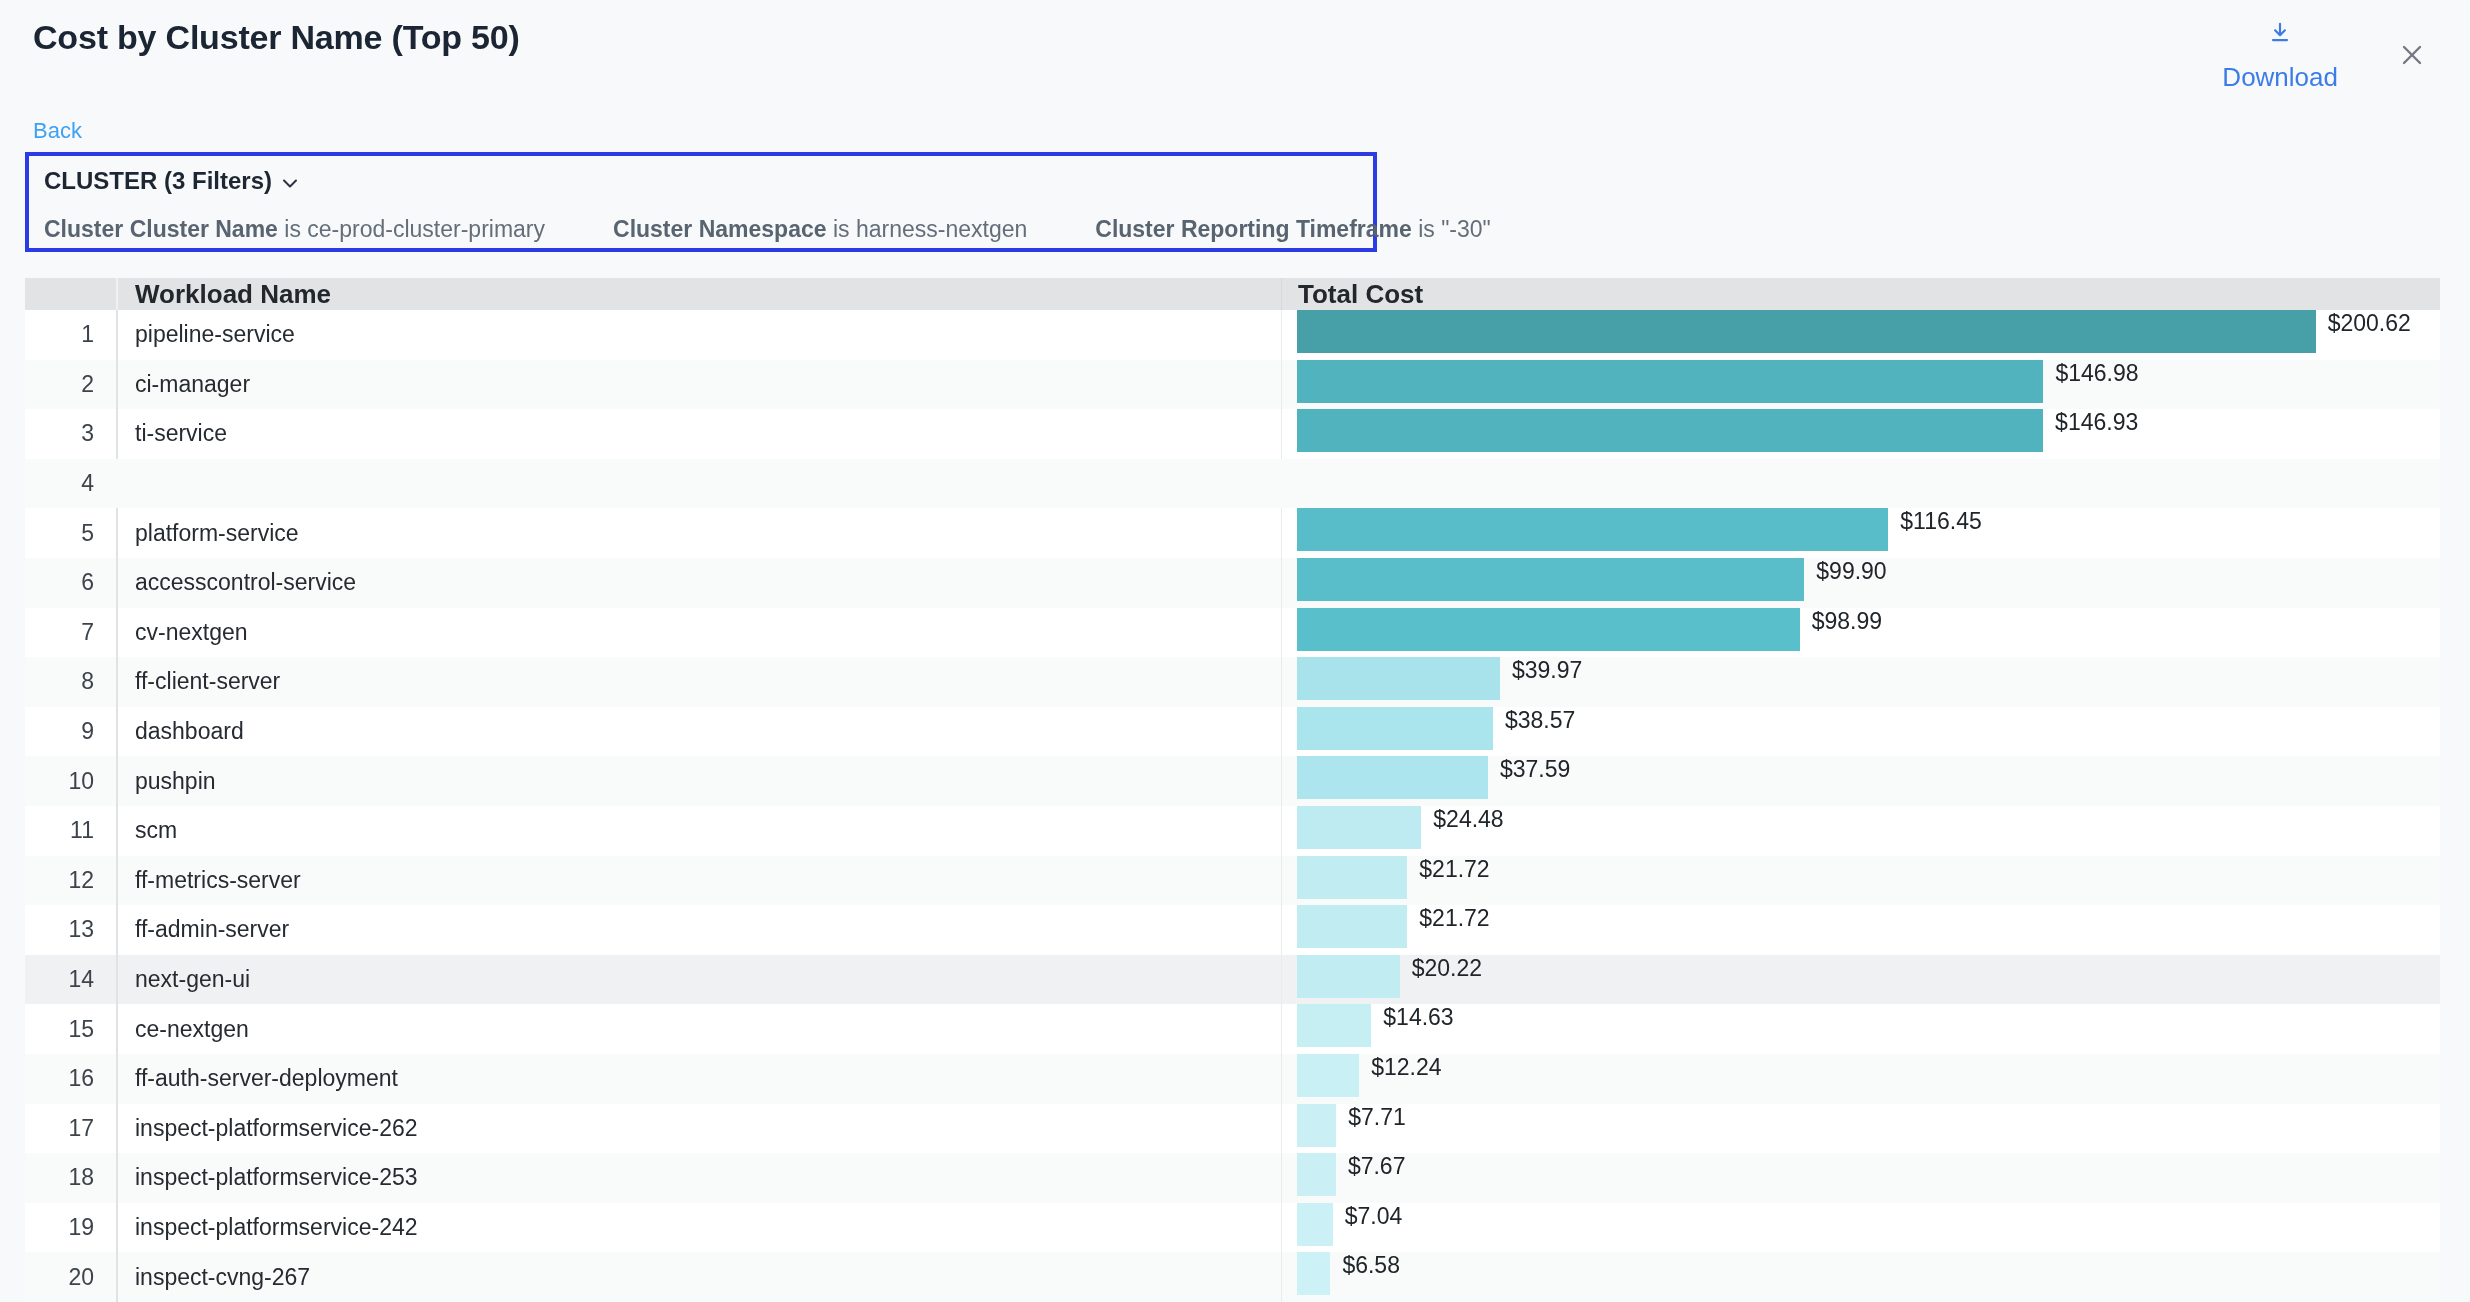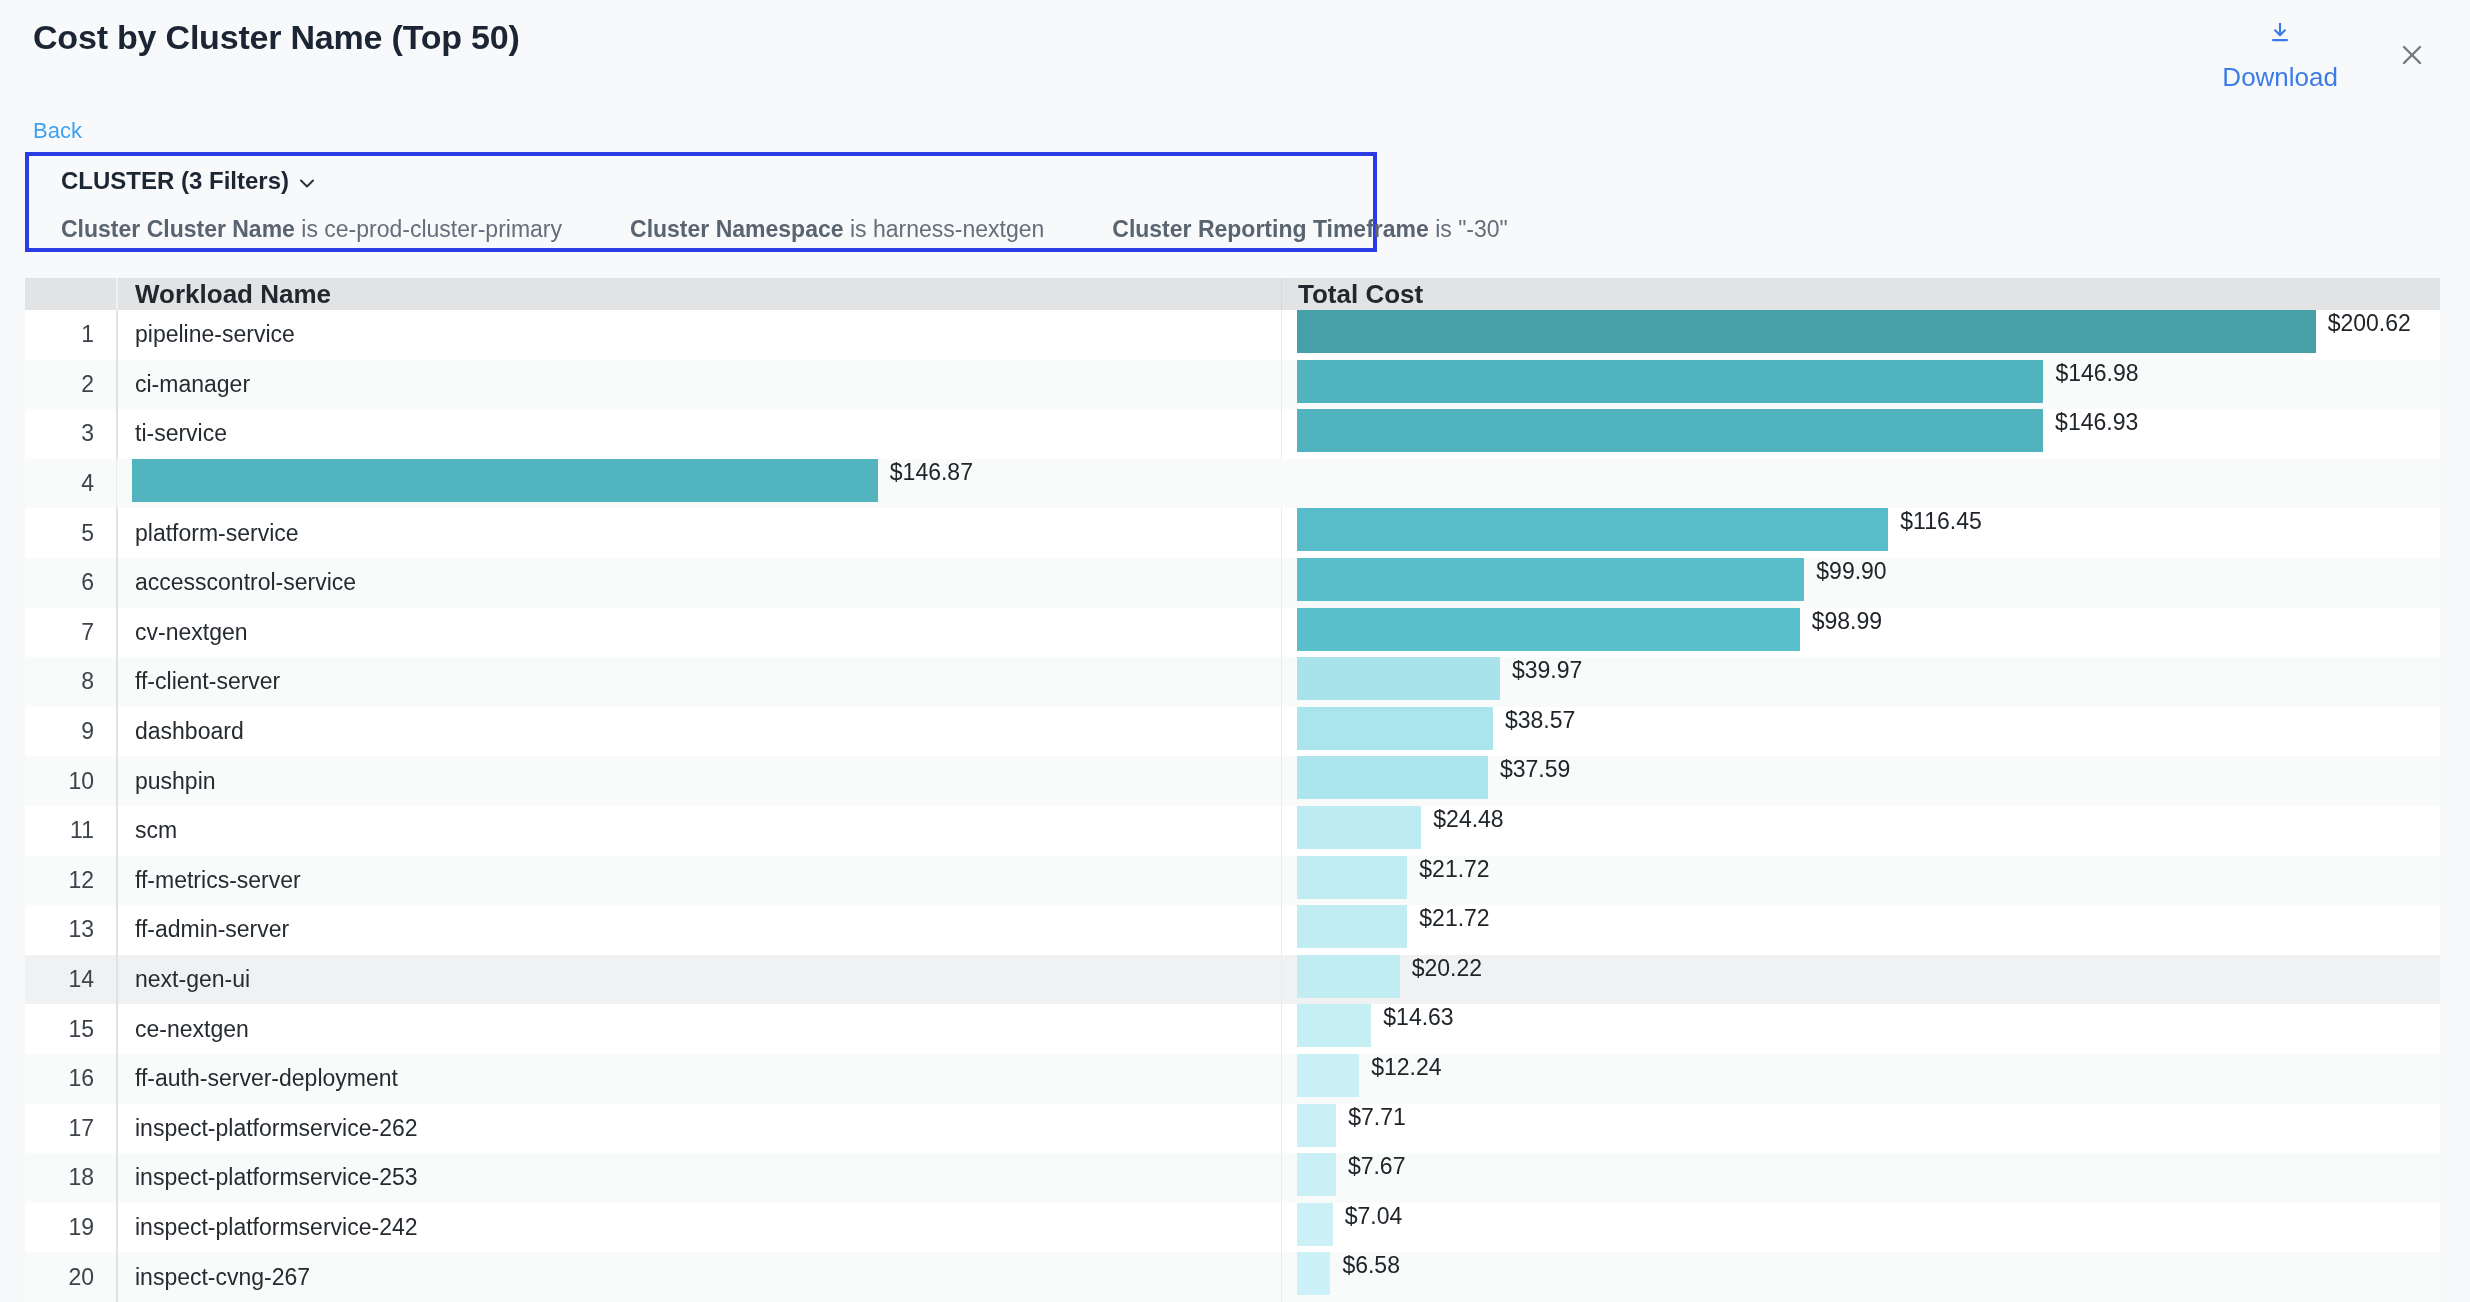--- a/index.html
+++ b/index.html
@@ -5,21 +5,21 @@
   html,body{margin:0;padding:0;}
   .app{position:relative;width:2470px;height:1302px;overflow:hidden;background:#f8f9fa;
        font-family:"Liberation Sans",sans-serif;-webkit-font-smoothing:antialiased;}
   .page-title{position:absolute;left:33px;top:18px;font-size:34px;font-weight:700;color:#1b2533;letter-spacing:-0.2px;}
   .header-actions{position:absolute;top:20px;right:42px;display:flex;align-items:center;gap:58px;}
   .download-btn{display:flex;align-items:center;gap:16px;color:#3b7ce8;font-size:26px;cursor:pointer;flex-direction:column;}
   .download-btn svg{display:block;}
   .close-btn{cursor:pointer;display:flex;align-items:center;}
   .back-link{position:absolute;left:33px;top:118px;font-size:22px;color:#3fa1f2;cursor:pointer;text-align:right;}
   .filter-box{position:absolute;left:25px;top:152px;width:1352px;height:100px;border:4px solid #2b3ce5;
-              box-sizing:border-box;padding:11px 32px;}
+              box-sizing:border-box;padding:11px 15px;}
   .filter-title-row{display:flex;align-items:center;gap:10px;font-size:24px;font-weight:700;color:#1d2734;cursor:pointer;width:fit-content;}
   .filter-items{margin-top:21px;display:flex;gap:68px;font-size:23px;color:#646e7a;white-space:nowrap;}
   .filter-item{cursor:pointer;}
   .filter-field{font-weight:700;color:#596471;}
   .tbl{position:absolute;left:25px;top:278px;width:2415px;}
   .thead{display:flex;height:32px;background:#e1e3e5;align-items:center;font-size:26px;font-weight:700;color:#22272e;}
   .h-rank{width:91px;height:100%;}
   .h-name{width:1165px;height:100%;display:flex;align-items:center;padding-left:17px;box-sizing:border-box;border-left:2px solid #f0f1f2;}
   .h-cost{flex:1;height:100%;display:flex;align-items:center;padding-left:16px;box-sizing:border-box;border-left:1px solid #d6d8da;}
   .trow{display:flex;height:49.6px;font-size:23px;background:#ffffff;}
@@ -103,24 +103,20 @@
         <div class="trow odd">
           <div class="cell-rank">3</div>
           <div class="cell-name">ti-service</div>
           <div class="cell-cost">
             <div class="bar" style="width: 746.1px; background: rgb(80, 179, 189);"></div>
             <div class="bar-value">$146.93</div>
           </div>
         </div>
         <div class="trow even">
           <div class="cell-rank">4</div>
-          <div class="cell-cost">
-            <div class="bar" style="width: 745.8px; background: rgb(81, 180, 190);"></div>
-            <div class="bar-value">$146.87</div>
-          </div>
         </div>
         <div class="trow odd">
           <div class="cell-rank">5</div>
           <div class="cell-name">platform-service</div>
           <div class="cell-cost">
             <div class="bar" style="width: 591.3px; background: rgb(88, 189, 200);"></div>
             <div class="bar-value">$116.45</div>
           </div>
         </div>
         <div class="trow even">

